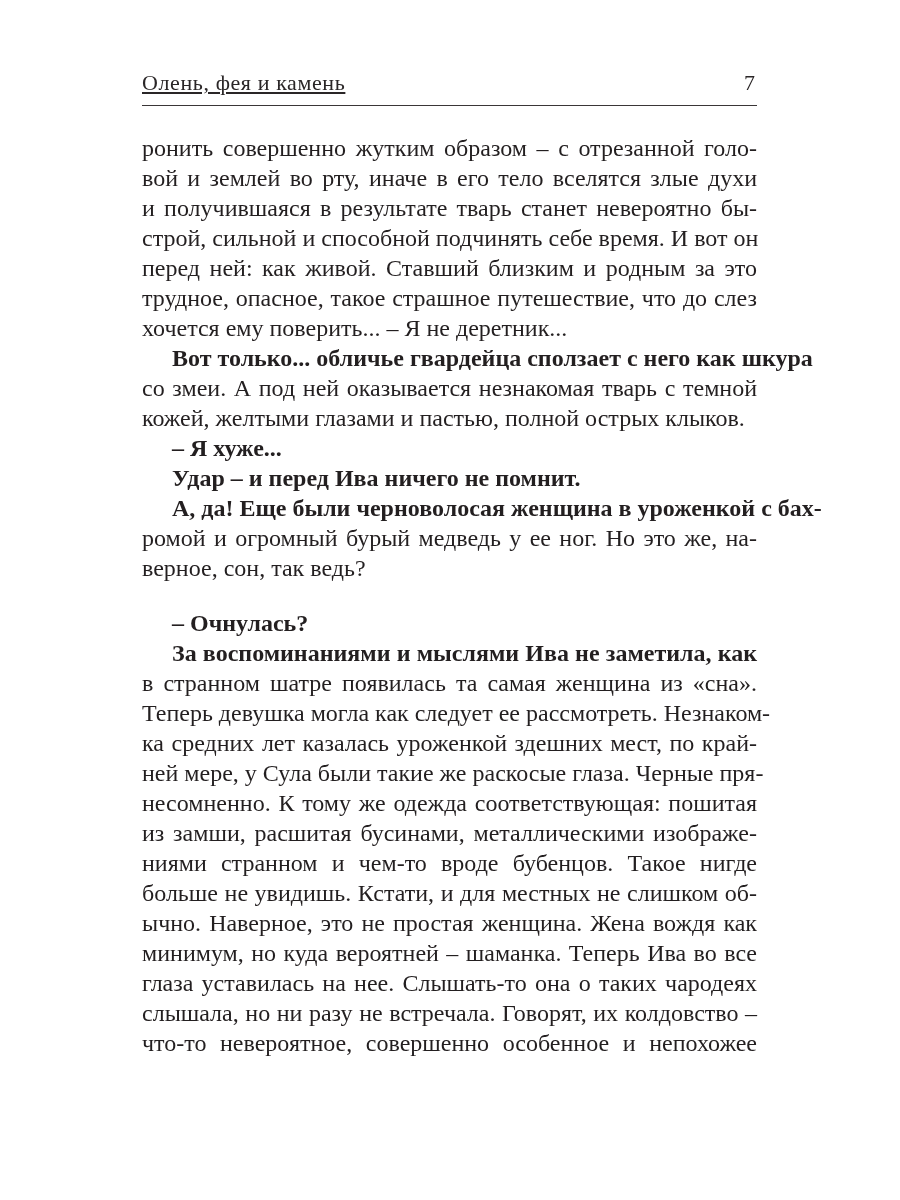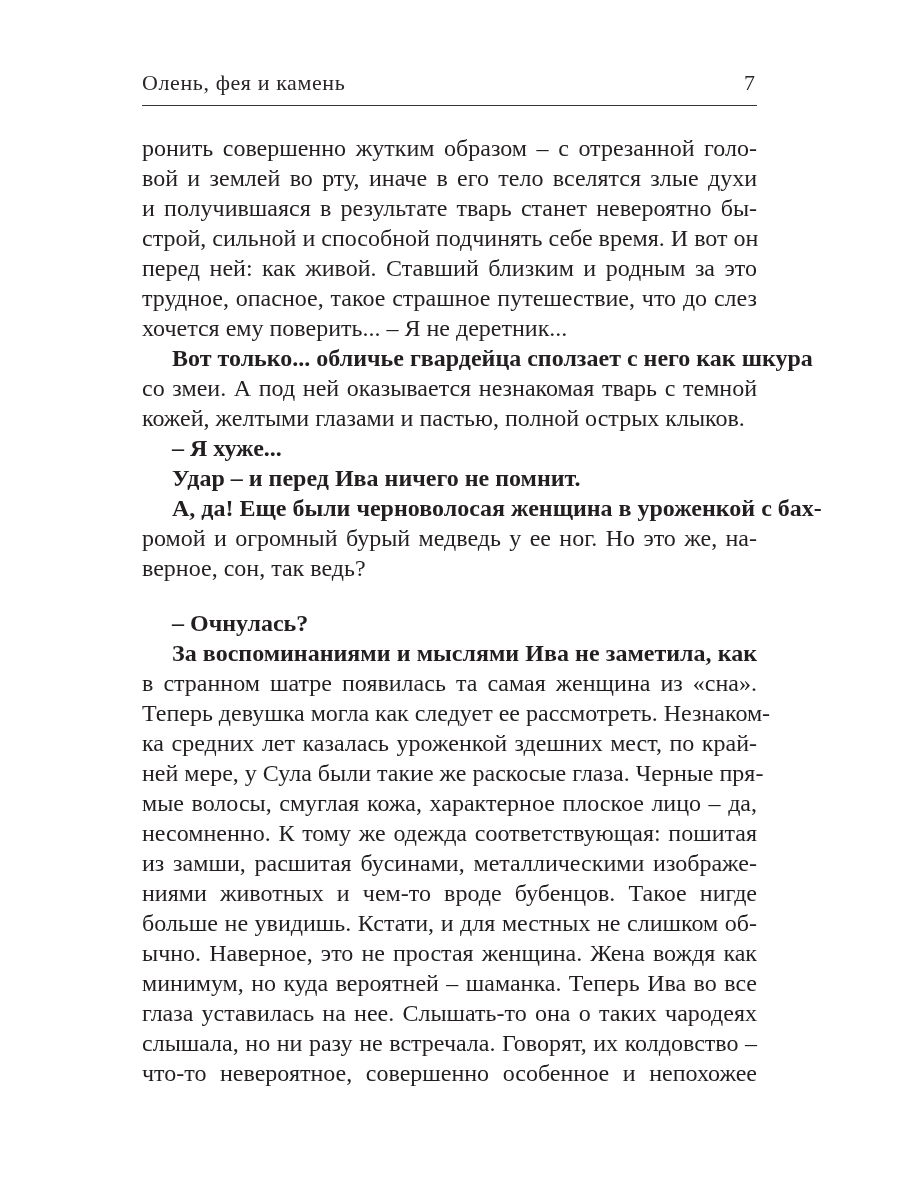--- a/index.html
+++ b/index.html
@@ -29,20 +29,21 @@
     height: 34px;
   }
   .running-title {
     position: absolute;
     left: 0;
     top: 0;
     font-size: 22px;
     letter-spacing: 0.6px;
     color: #2a2627;
     line-height: 30px;
+    text-decoration: underline;
   }
   .page-number {
     position: absolute;
     right: 2px;
     top: 0;
     font-size: 22px;
     color: #2a2627;
     line-height: 30px;
   }
   .header-rule {
@@ -114,24 +115,23 @@
 
     <div class="line blank"></div>
 
     <div class="line indent last">– Очнулась?</div>
 
     <div class="line indent">За воспоминаниями и мыслями Ива не заметила, как</div>
     <div class="line">в странном шатре появилась та самая женщина из «сна».</div>
     <div class="line">Теперь девушка могла как следует ее рассмотреть. Незнаком-</div>
     <div class="line">ка средних лет казалась уроженкой здешних мест, по край-</div>
     <div class="line">ней мере, у Сула были такие же раскосые глаза. Черные пря-</div>
-    <div class="line">мые волосы, смуглая кожа, характерное плоское лицо – да,</div>
     <div class="line">несомненно. К тому же одежда соответствующая: пошитая</div>
     <div class="line">из замши, расшитая бусинами, металлическими изображе-</div>
-    <div class="line">ниями животных и чем-то вроде бубенцов. Такое нигде</div>
+    <div class="line">ниями странном и чем-то вроде бубенцов. Такое нигде</div>
     <div class="line">больше не увидишь. Кстати, и для местных не слишком об-</div>
     <div class="line">ычно. Наверное, это не простая женщина. Жена вождя как</div>
     <div class="line">минимум, но куда вероятней – шаманка. Теперь Ива во все</div>
     <div class="line">глаза уставилась на нее. Слышать-то она о таких чародеях</div>
     <div class="line">слышала, но ни разу не встречала. Говорят, их колдовство –</div>
     <div class="line">что-то невероятное, совершенно особенное и непохожее</div>
   </div>
 
 </div>
 

